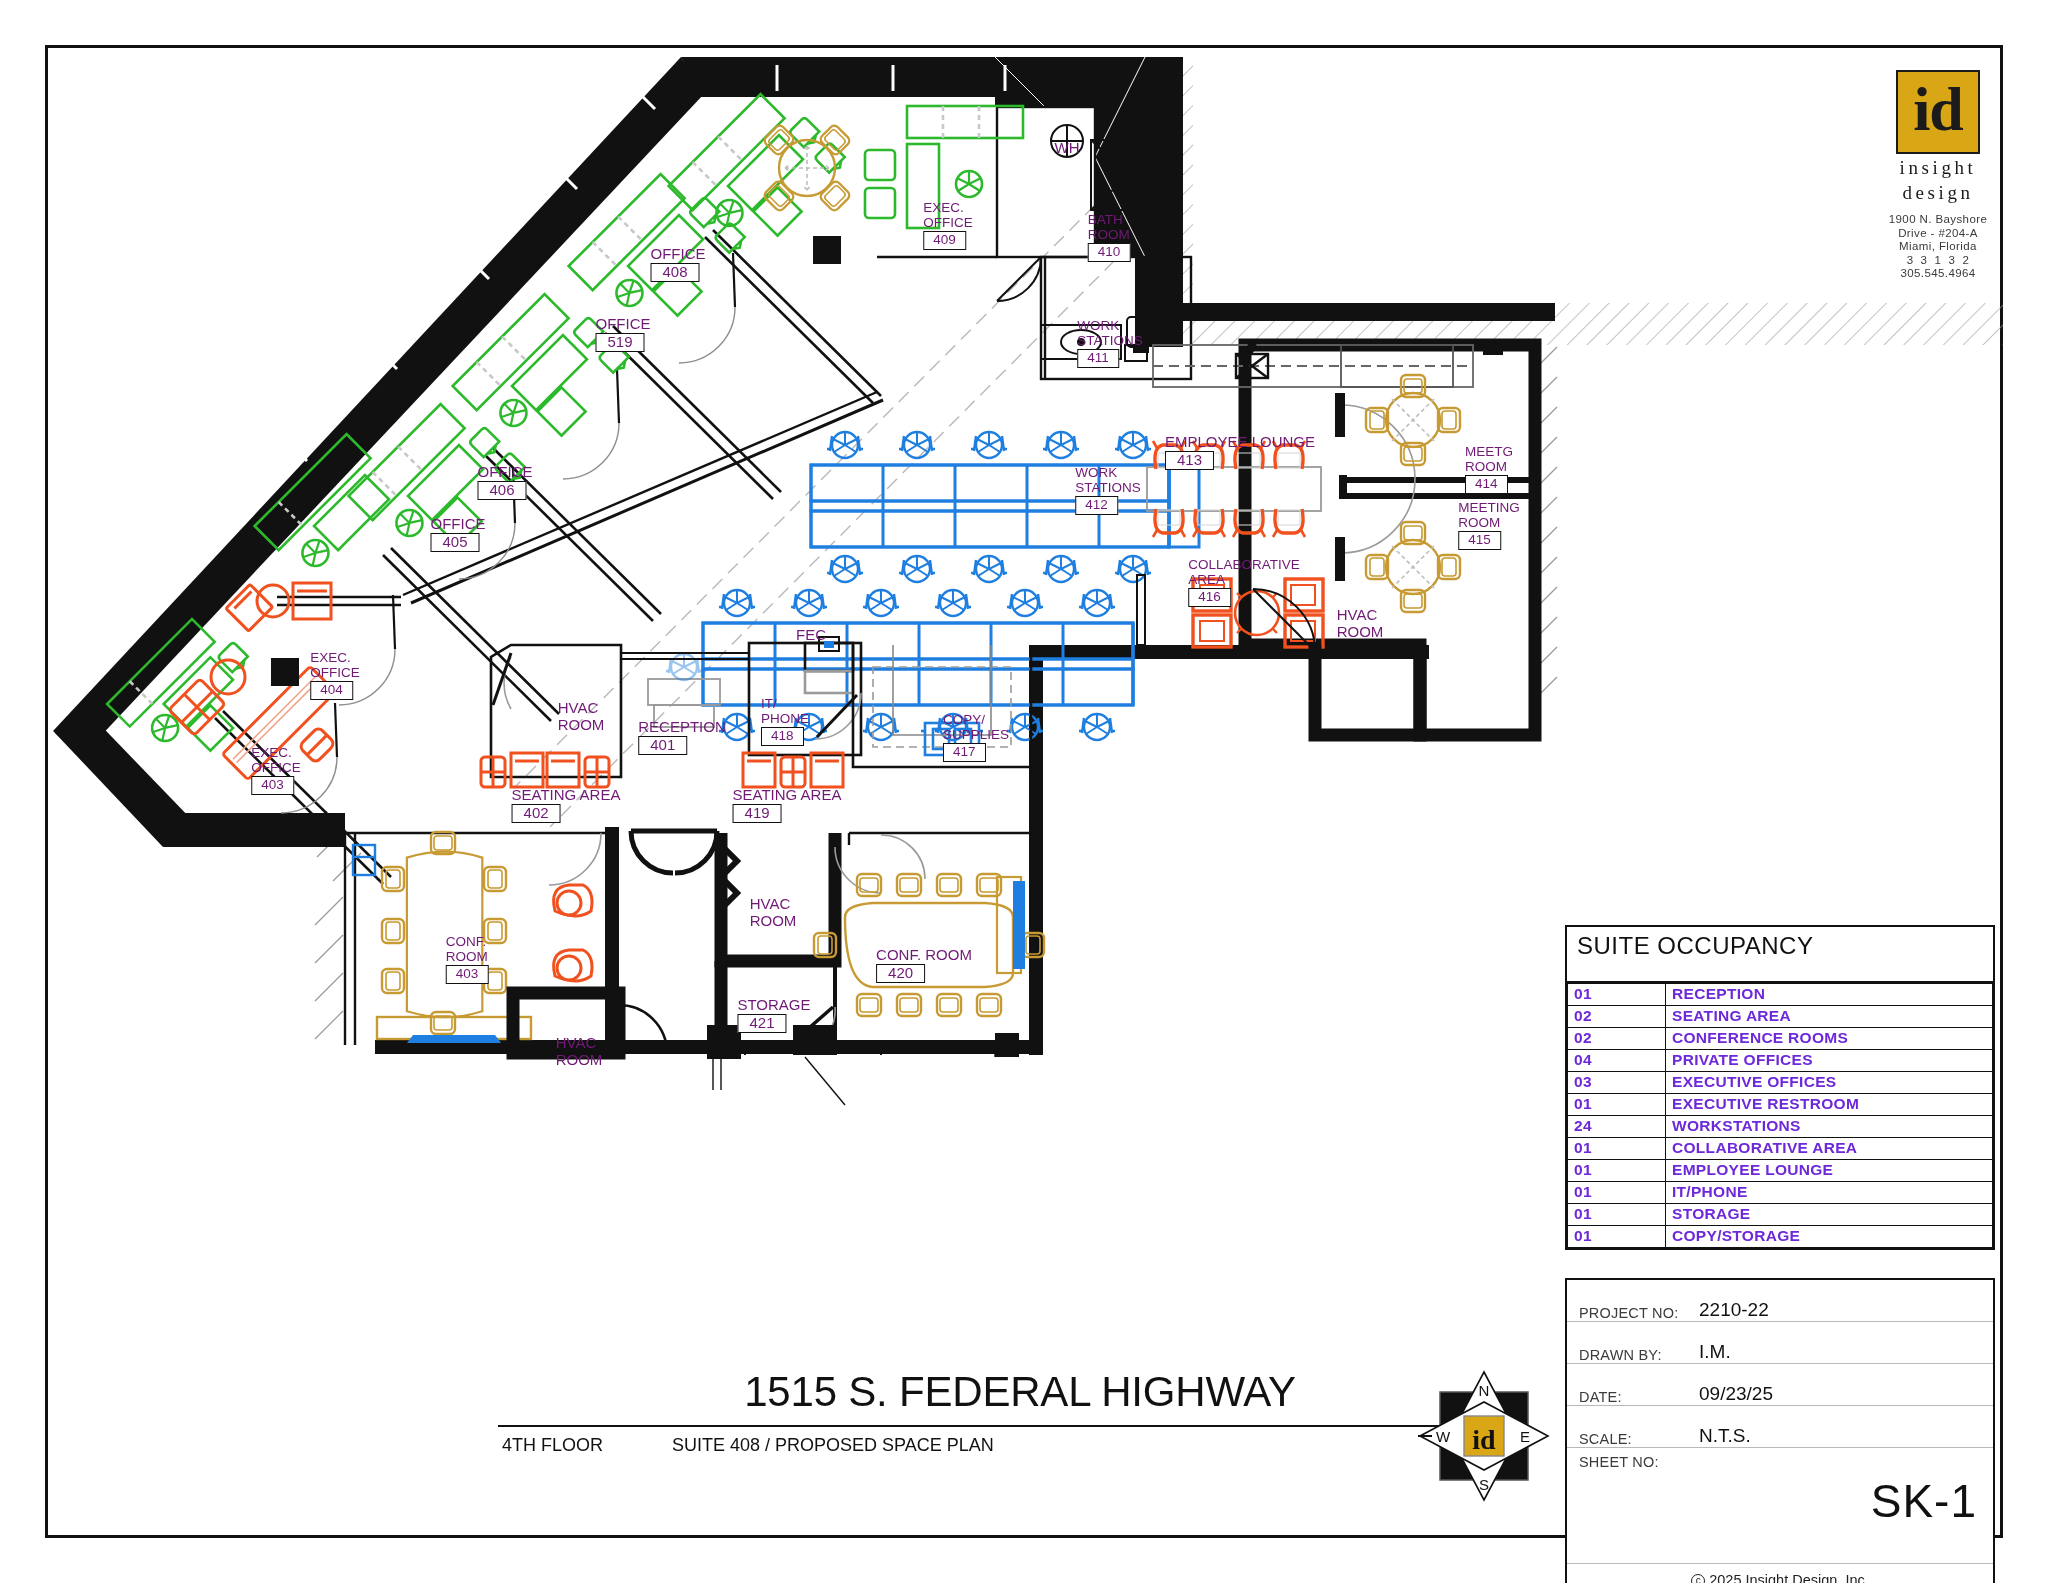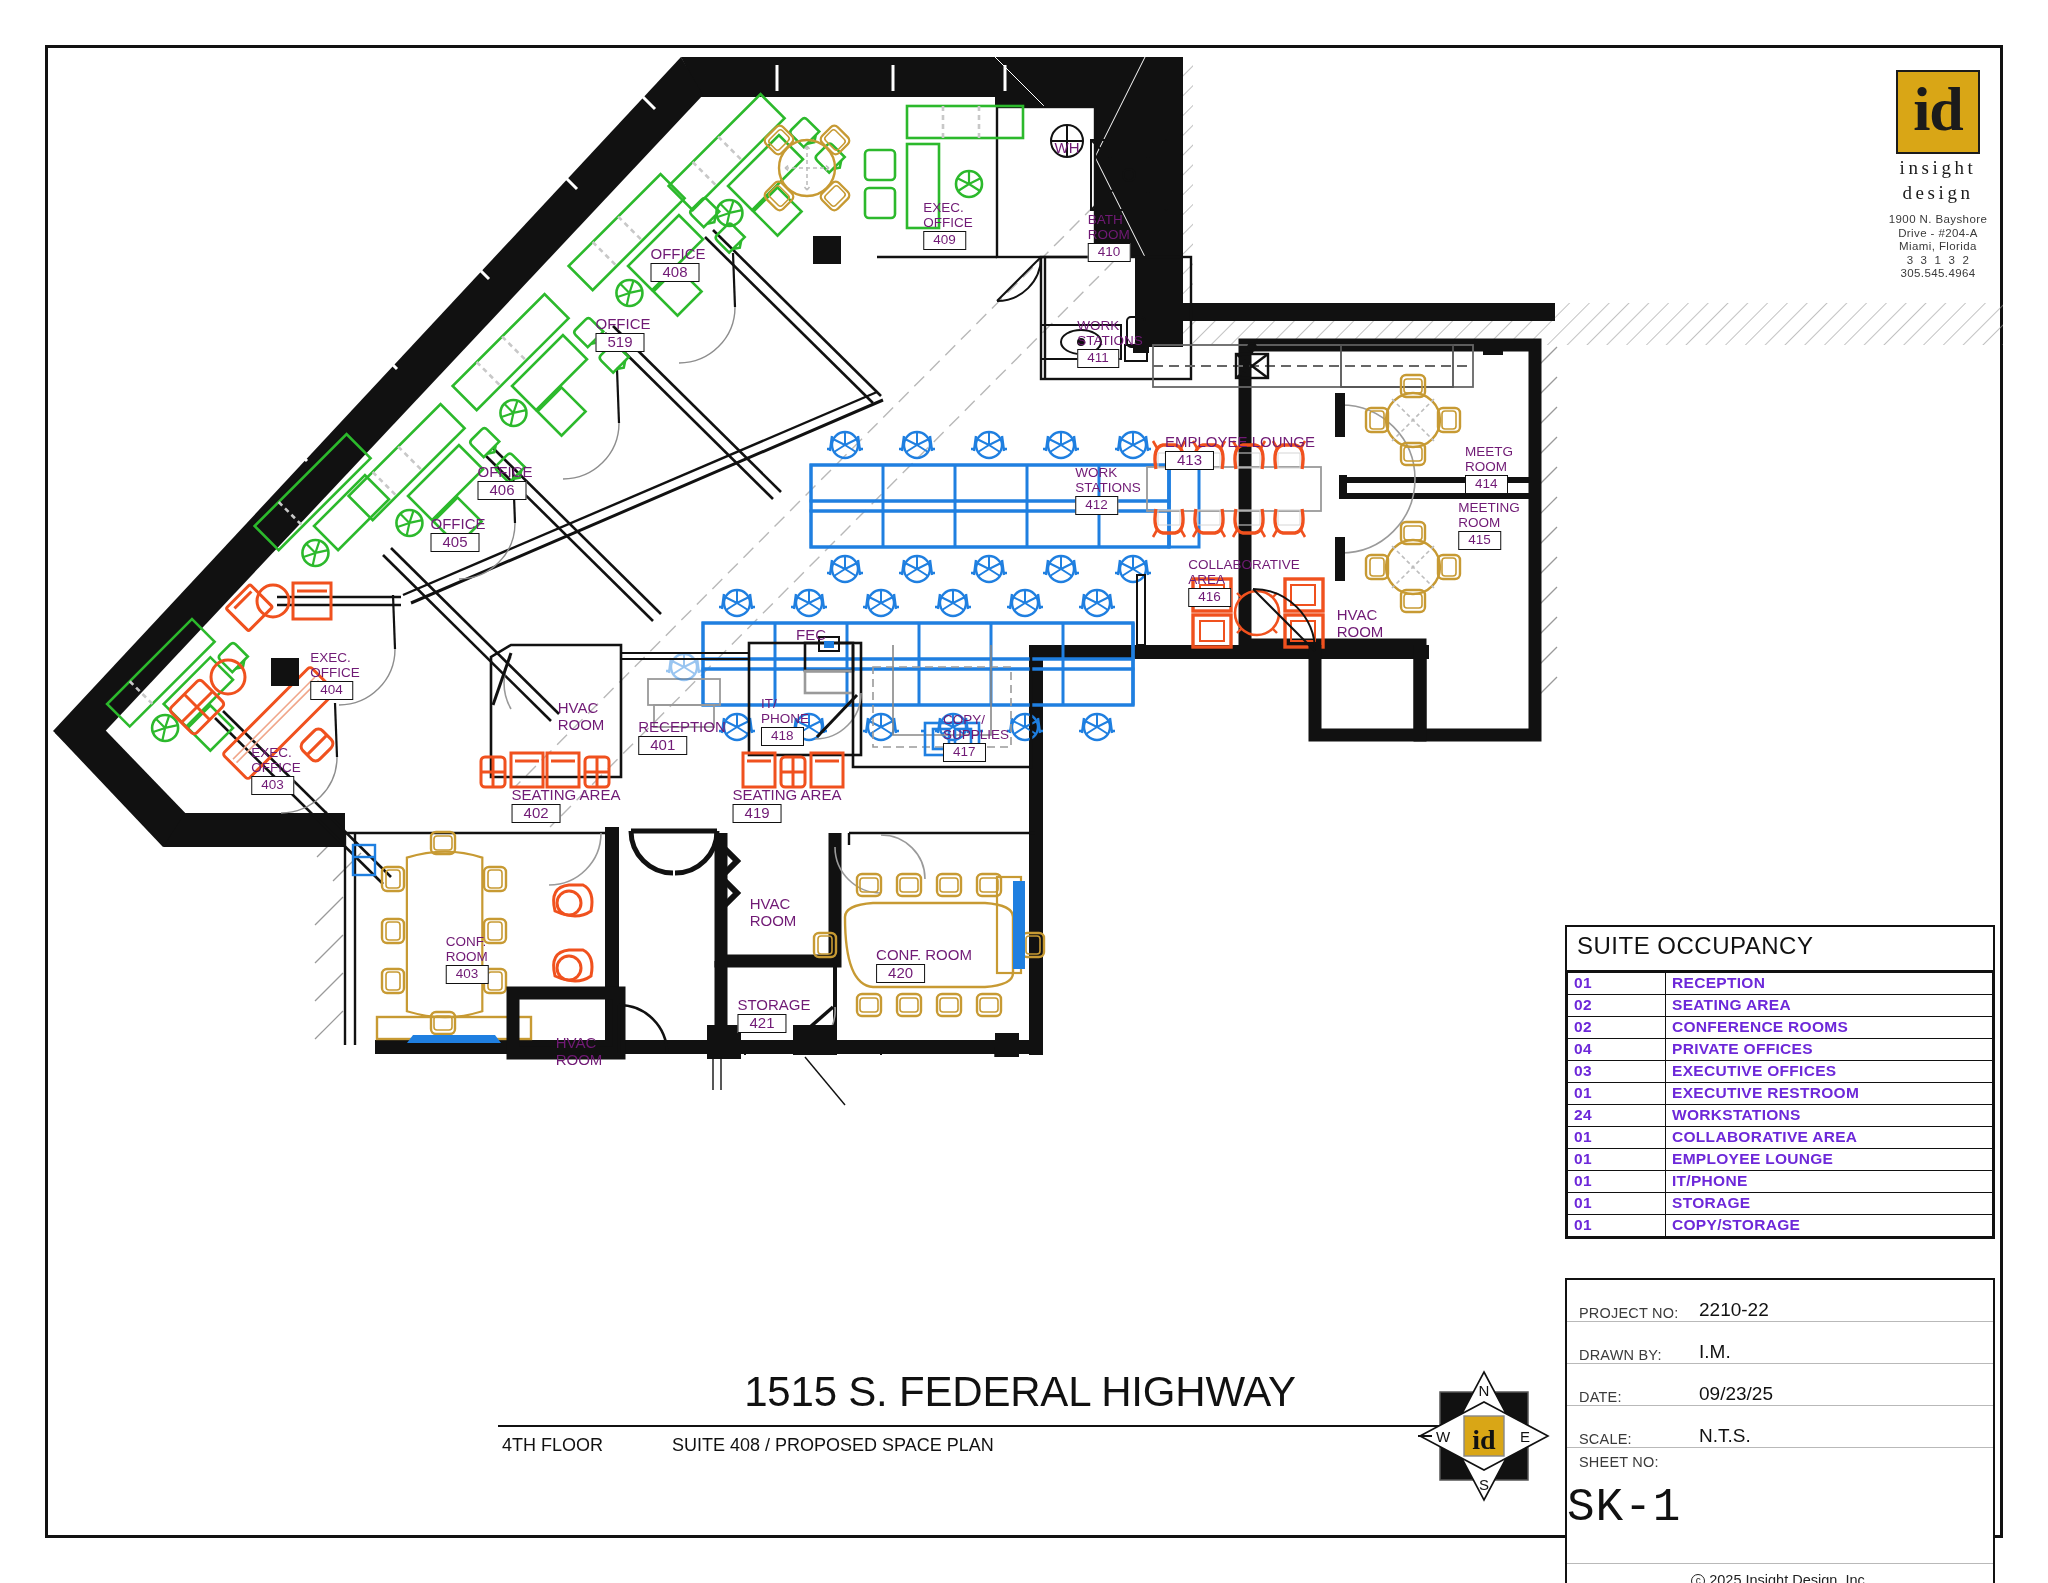--- a/index.html
+++ b/index.html
@@ -101,21 +101,21 @@
   
   #occupancy {
     position: absolute;
     left: 1565px; top: 925px;
     width: 430px;
     border: 2.5px solid #111;
     background: #fff;
   }
   #occupancy .occ-title {
     font-size: 24px;
-    padding: 5px 10px 10px 10px;
+    padding: 5px 10px 21px 10px;
     color: #111;
     letter-spacing: 0.5px;
     border-bottom: 2.5px solid #111;
   }
   #occupancy table { border-collapse: collapse; width: 100%; }
   #occupancy td {
     border: 1.7px solid #111;
     font-size: 15.5px;
     font-weight: bold;
     padding: 1px 6px 2px 6px;
@@ -150,26 +150,25 @@
     font-size: 19px;
     color: #111;
   }
   #tb-sheet {
     border-bottom: 1px solid #b9b9b9;
     padding: 6px 16px 10px 0;
     height: 116px;
   }
   #tb-sheet .tb-label { width: auto; padding-left: 12px; }
   #tb-sheetno {
-    text-align: left;
+    text-align: right;
     font-size: 46px;
     color: #111;
-    margin-top: 12px;
+    margin-top: 4px;
     letter-spacing: 1px;
-    font-family: Liberation Mono, monospace;
   }
   #tb-copy {
     text-align: center;
     font-size: 14.5px;
     color: #222;
     padding: 8px 0 9px 0;
   }
   #tb-copy .cmark {
     display: inline-block;
     border: 1.3px solid #222;

